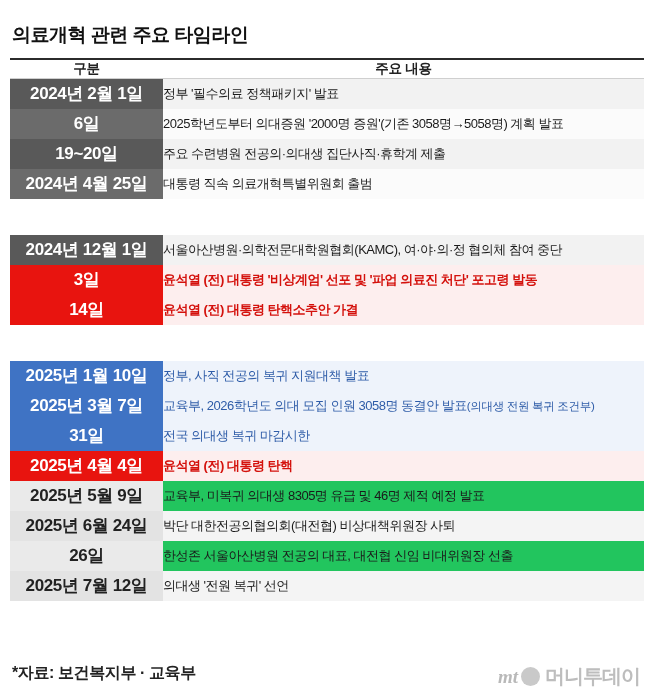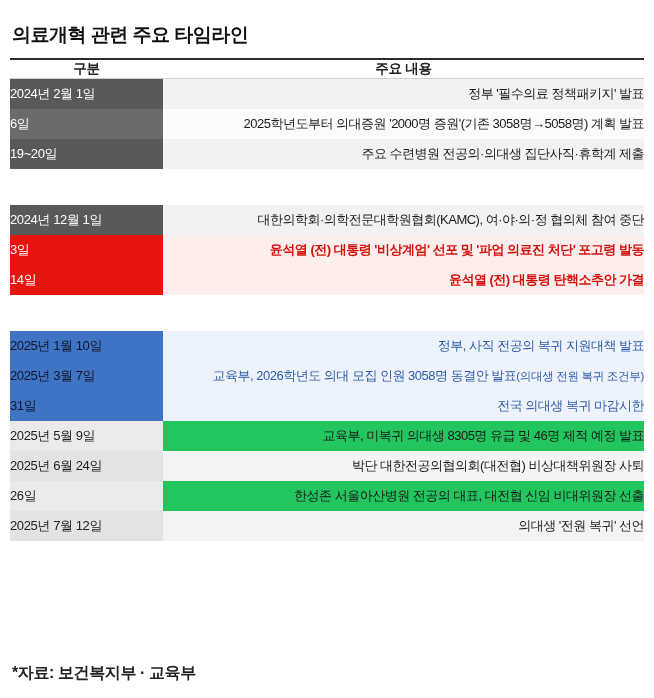--- a/index.html
+++ b/index.html
@@ -50,46 +50,46 @@
     font-weight: bold;
     color: #222222;
     border-bottom: 1px solid #cfcfcf;
     letter-spacing: -0.3px;
   }
   .col-date { width: 153px; }
   .col-desc { width: 481px; }
 
   tr.row { height: 30px; }
   td.date {
-    text-align: left;
+    text-align: center;
     padding-right: 10px;
-    font-size: 13px;
-    font-weight: normal;
+    font-size: 17px;
+    font-weight: bold;
     letter-spacing: -0.4px;
     white-space: nowrap;
   }
   td.desc {
-    text-align: right;
+    text-align: left;
     padding-left: 10px;
     font-size: 13px;
     letter-spacing: -0.5px;
     white-space: nowrap;
     overflow: hidden;
   }
   
   .t-grey td.date { background: #595959; color: #ffffff; }
   .t-grey td.desc { background: #f2f2f2; color: #1a1a1a; }
   
   .t-greyl td.date { background: #6b6b6b; color: #ffffff; }
   .t-greyl td.desc { background: #fbfbfb; color: #1a1a1a; }
   
   .t-red td.date { background: #e8140f; color: #ffffff; }
   .t-red td.desc { background: #fdeeee; color: #d4110c; font-weight: bold; }
   
-  .t-blue td.date { background: #3f73c4; color: #0f172a; }
+  .t-blue td.date { background: #3f73c4; color: #ffffff; }
   .t-blue td.desc { background: #eef3fb; color: #2e5ca8; }
   
   .t-light td.date { background: #eaeaea; color: #222222; }
   .t-light td.desc { background: #22c55e; color: #1a1a1a; }
   .t-light2 td.date { background: #e3e3e3; color: #222222; }
   .t-light2 td.desc { background: #f4f4f4; color: #1a1a1a; }
 
   .sub {
     font-size: 11.5px;
     letter-spacing: -0.3px;
@@ -161,31 +161,35 @@
         <td class="desc"><span>정부 '필수의료 정책패키지' 발표</span></td>
       </tr>
       <tr class="row t-greyl">
         <td class="date">6일</td>
         <td class="desc"><span>2025학년도부터 의대증원 '2000명 증원'(기존 3058명→5058명) 계획 발표</span></td>
       </tr>
       <tr class="row t-grey">
         <td class="date">19~20일</td>
         <td class="desc"><span>주요 수련병원 전공의·의대생 집단사직·휴학계 제출</span></td>
       </tr>
+      <tr class="row t-greyl">
+        <td class="date">2024년 4월  25일</td>
+        <td class="desc"><span>대통령 직속 의료개혁특별위원회 출범</span></td>
+      </tr>
 
       <tr class="gap">
           <td colspan="2"></td>
         </tr>
       <tr class="gap">
           <td colspan="2"></td>
         </tr>
 
       <tr class="row t-grey">
         <td class="date">2024년 12월 1일</td>
-        <td class="desc"><span>대한의학회·의학전문대학원협회(KAMC), 여·야·의·정 협의체 참여 중단</span></td>
+        <td class="desc"><span>서울아산병원·의학전문대학원협회(KAMC), 여·야·의·정 협의체 참여 중단</span></td>
       </tr>
       <tr class="row t-red">
         <td class="date">3일</td>
         <td class="desc"><span>윤석열 (전) 대통령 '비상계엄' 선포 및 '파업 의료진 처단' 포고령 발동</span></td>
       </tr>
       <tr class="row t-red">
         <td class="date">14일</td>
         <td class="desc"><span>윤석열 (전) 대통령 탄핵소추안 가결</span></td>
       </tr>
 
@@ -201,20 +205,24 @@
         <td class="desc"><span>정부, 사직 전공의 복귀 지원대책 발표</span></td>
       </tr>
       <tr class="row t-blue">
         <td class="date">2025년 3월  7일</td>
         <td class="desc"><span>교육부, 2026학년도 의대 모집 인원 3058명 동결안 발표</span><span class="sub">(의대생 전원 복귀 조건부)</span></td>
       </tr>
       <tr class="row t-blue">
         <td class="date">31일</td>
         <td class="desc"><span>전국 의대생 복귀 마감시한</span></td>
       </tr>
+      <tr class="row t-red">
+        <td class="date">2025년 4월  4일</td>
+        <td class="desc"><span>윤석열 (전) 대통령 탄핵</span></td>
+      </tr>
       <tr class="row t-light">
         <td class="date">2025년 5월  9일</td>
         <td class="desc"><span>교육부, 미복귀 의대생 8305명 유급 및 46명 제적 예정 발표</span></td>
       </tr>
       <tr class="row t-light2">
         <td class="date">2025년 6월  24일</td>
         <td class="desc"><span>박단 대한전공의협의회(대전협) 비상대책위원장 사퇴</span></td>
       </tr>
       <tr class="row t-light">
         <td class="date">26일</td>
@@ -223,14 +231,19 @@
       <tr class="row t-light2">
         <td class="date">2025년 7월  12일</td>
         <td class="desc"><span>의대생 '전원 복귀' 선언</span></td>
       </tr>
 
     </tbody>
   </table>
 
   <div class="footer">*자료: 보건복지부 · 교육부</div>
 
+  <div class="logo">
+    <span class="mt">mt</span>
+    <span class="circle"></span>
+    <span class="kr">머니투데이</span>
+  </div>
 
 </div>
 
 </body></html>

